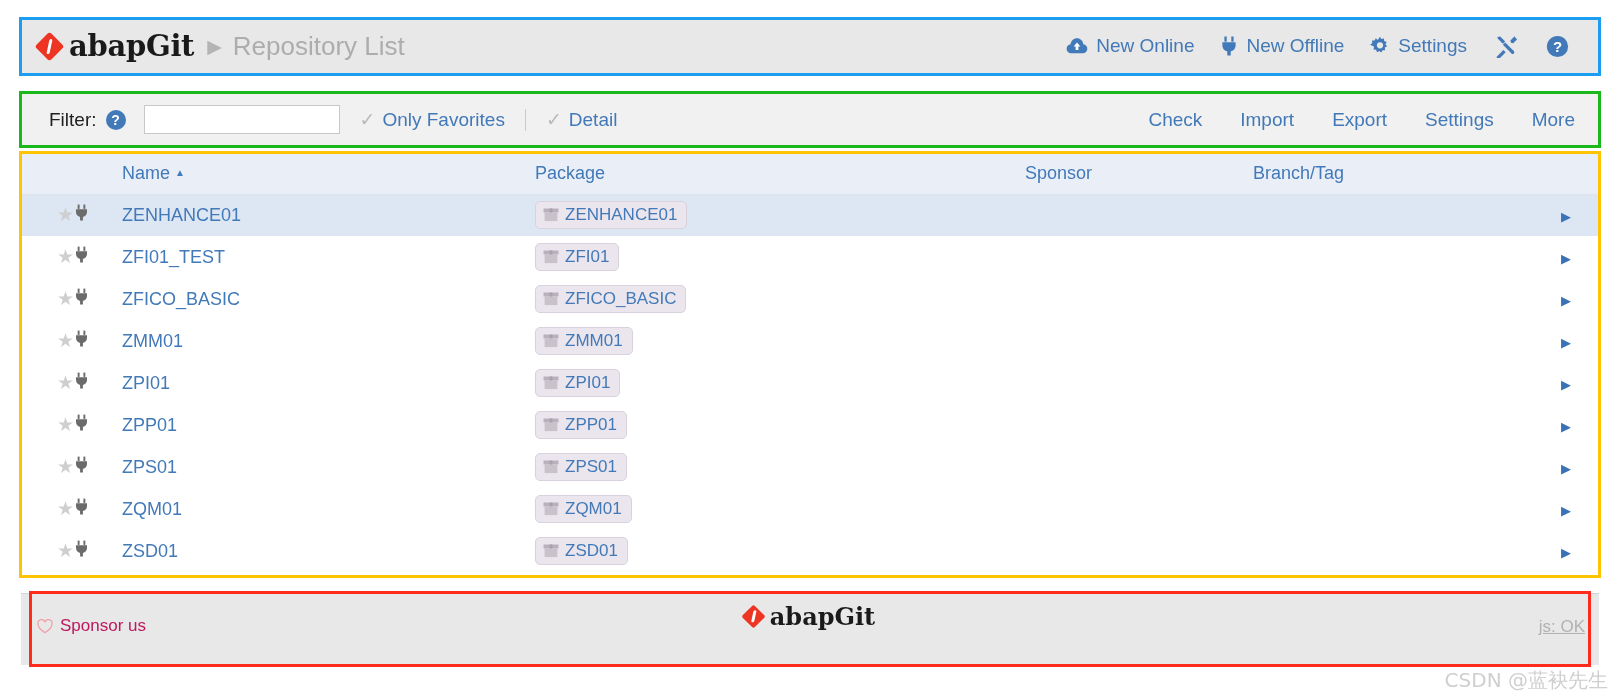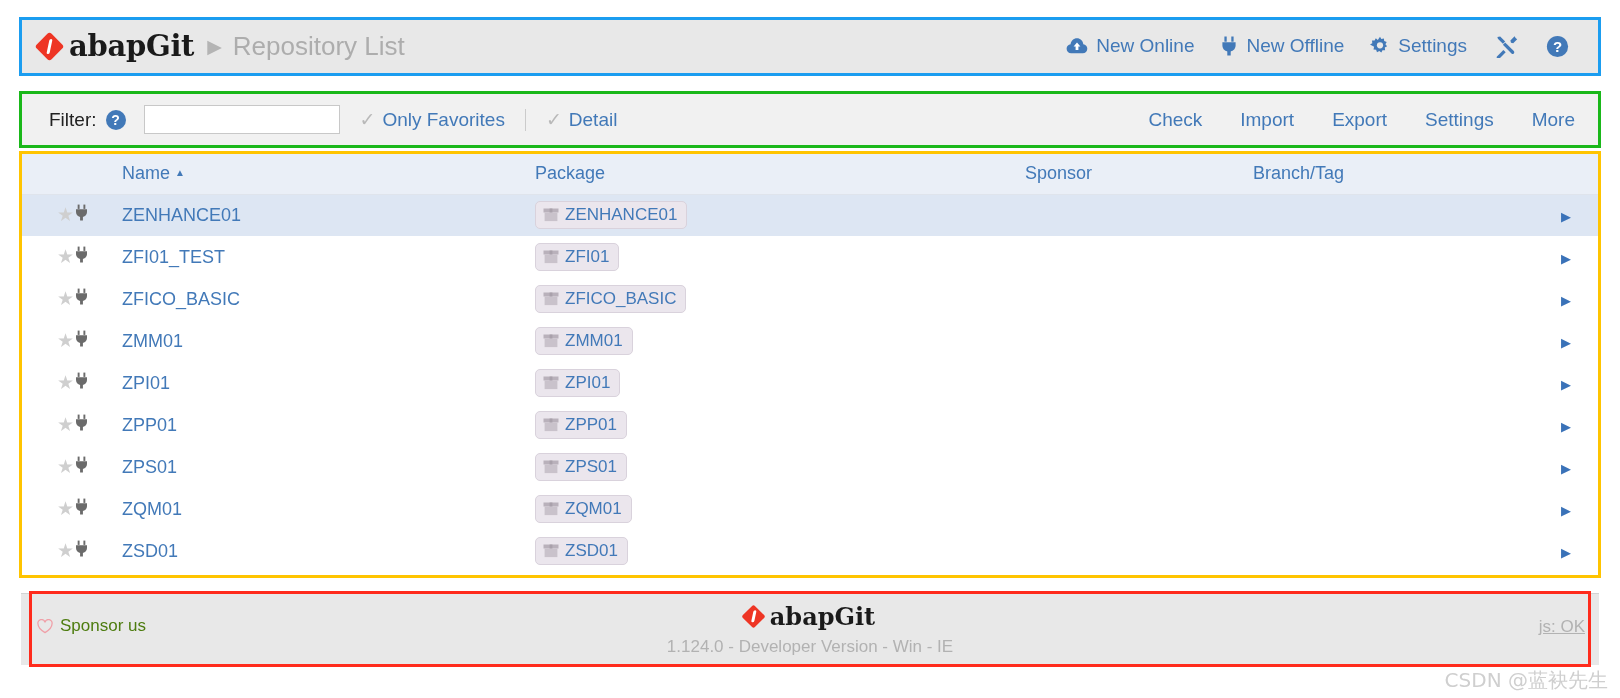--- a/index.html
+++ b/index.html
@@ -191,21 +191,21 @@
     position: absolute;
     left: 21px; top: 593px;
     width: 1578px; height: 72px;
     background: #e8e8e8;
     border-top: 1px solid #d3d3d3;
   }
   .sponsor {
     position: absolute;
     left: 16px; top: 22px;
     display: flex; align-items: center; gap: 7px;
-    color: #4d7c0f; font-size: 17px; cursor: pointer;
+    color: #be185d; font-size: 17px; cursor: pointer;
   }
   .foot-center {
     position: absolute;
     left: 0; right: 0; top: 8px;
     text-align: center;
   }
   .foot-brand {
     display: inline-flex; align-items: center; gap: 8px;
     justify-content: center;
   }
@@ -546,21 +546,20 @@
         </svg>
       </span>
       <span>Sponsor us</span>
     </div>
 
     <div class="foot-center">
       <div class="foot-brand">
         <span class="foot-logo"></span>
         <span class="foot-brand-name">abapGit</span>
       </div>
-      <div class="foot-version">1.124.0 - Developer Version - Win - IE</div>
     </div>
 
     <div class="js-status">js: OK</div>
   </div>
 
   <div class="watermark">CSDN @蓝袂先生</div>
 
   <div class="anno anno-blue" style="left:19px;  top:17px;  width:1582px; height:59px;"></div>
   <div class="anno anno-green" style="left:19px;  top:91px;  width:1582px; height:57px;"></div>
   <div class="anno anno-orange" style="left:19px;  top:151px; width:1582px; height:427px;"></div>

